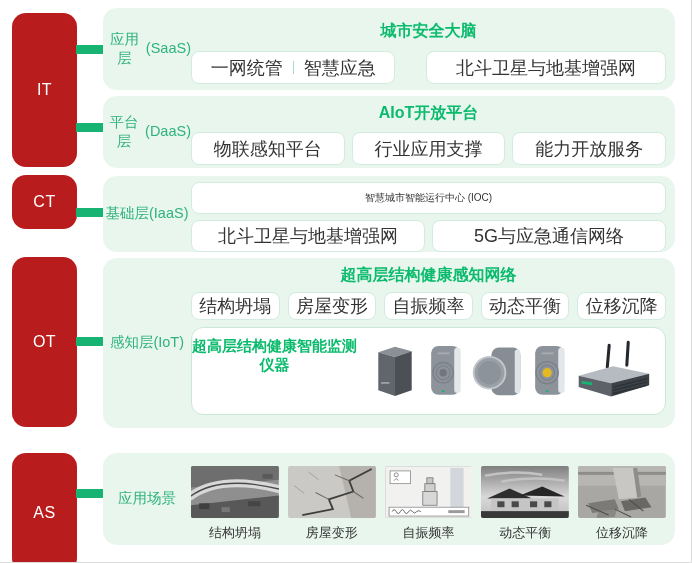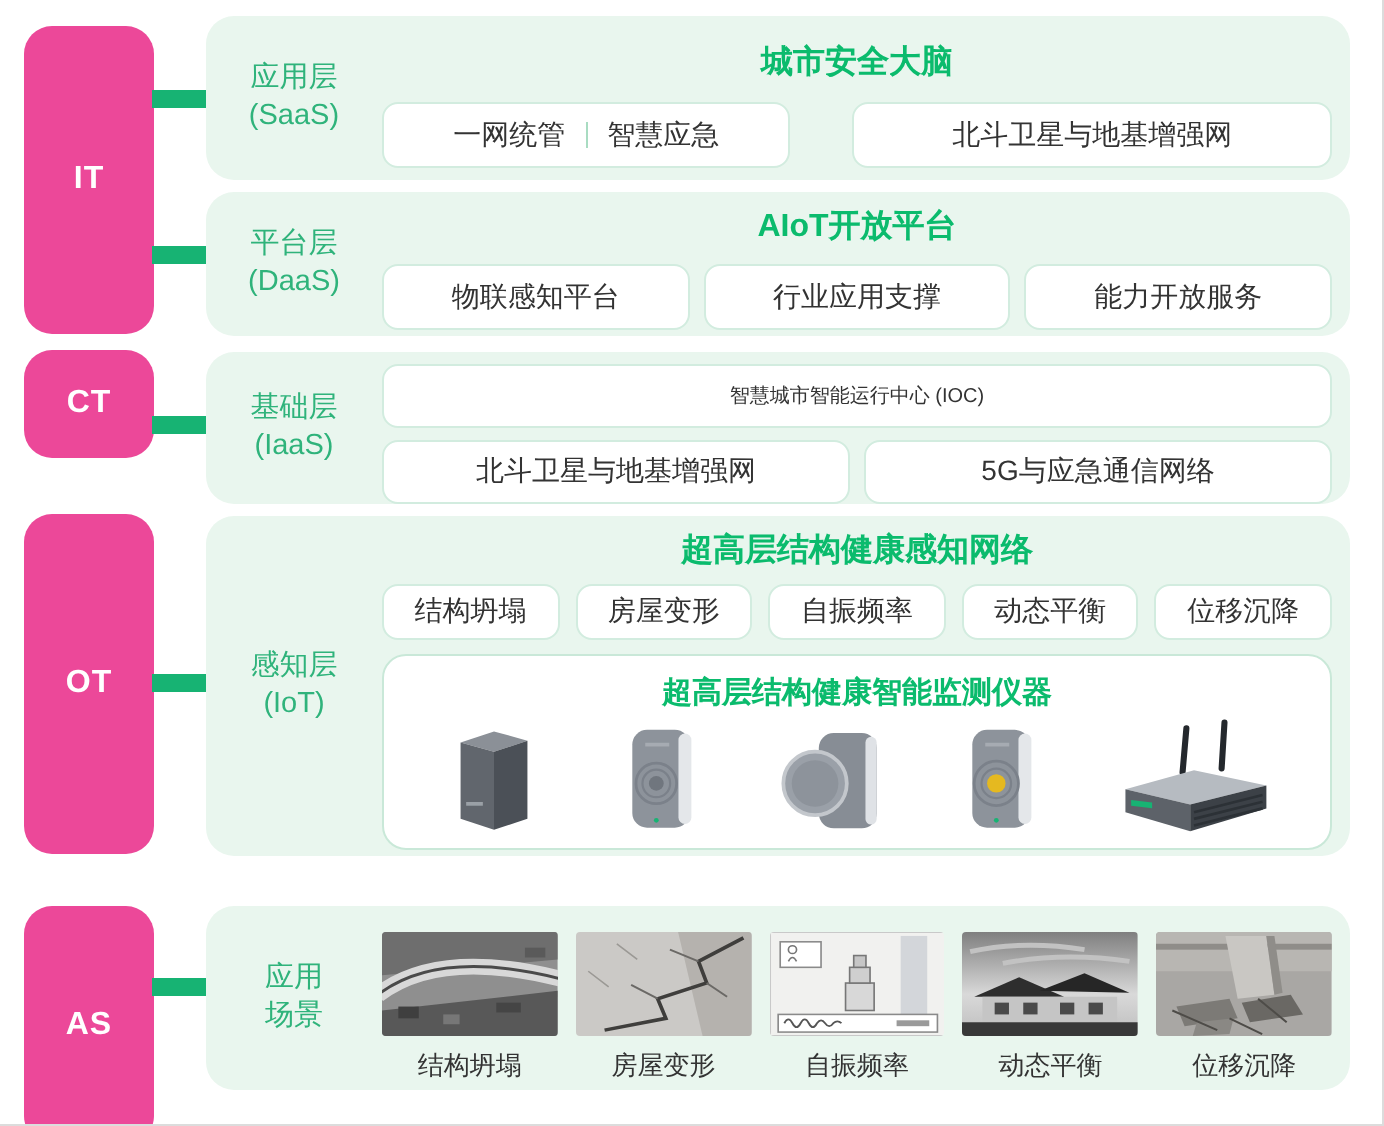--- a/index.html
+++ b/index.html
@@ -4,48 +4,48 @@
 <style>
   html,body{margin:0;padding:0;background:#ffffff;}
   .canvas{
     position:relative;width:692px;height:563px;background:#ffffff;
     border-right:1px solid #dcdcdc;border-bottom:1px solid #dcdcdc;
     font-family:"Liberation Sans","DejaVu Sans",sans-serif;
     overflow:hidden;box-sizing:border-box;
   }
   
   .rail-block{
-    position:absolute;left:12px;width:65px;background:#ec4899;border-radius:14px;
-    color:#ffffff;font-weight:bold;font-size:16px;letter-spacing:.5px;
+    position:absolute;left:12px;width:65px;background:#b91c1c;border-radius:14px;
+    color:#ffffff;font-weight:normal;font-size:16px;letter-spacing:.5px;
     display:flex;align-items:center;justify-content:center;
   }
   .blk-it{top:13px;height:154px;}
   .blk-ct{top:175px;height:54px;}
   .blk-ot{top:257px;height:170px;}
   .blk-as{top:453px;height:119px;}
   .connector{position:absolute;left:76px;width:28px;height:9px;background:#17b373;}
   .cn1{top:45px;}.cn2{top:123px;}.cn3{top:208px;}.cn4{top:337px;}.cn5{top:489px;}
   
   .row{position:absolute;left:103px;width:572px;background:#e9f6ee;border-radius:14px;}
   .r1{top:8px;height:82px;}
   .r2{top:96px;height:72px;}
   .r3{top:176px;height:76px;}
   .r4{top:258px;height:170px;}
   .r5{top:453px;height:92px;}
   .row-label{
     position:absolute;left:0;top:0;bottom:0;width:88px;
-    display:flex;flex-direction:column;align-items:center;justify-content:center;
+    display:flex;flex-direction:row;align-items:center;justify-content:center;
     color:#2fb37b;font-size:14.5px;line-height:1.32;text-align:center;
   }
   .row-body{margin-left:88px;margin-right:9px;height:100%;display:flex;flex-direction:column;box-sizing:border-box;}
   .row-title{text-align:center;color:#0bbb6d;font-weight:bold;font-size:16px;}
   .pill{
     background:#ffffff;border:1px solid #d2ecdf;border-radius:8px;
     display:flex;align-items:center;justify-content:center;
-    font-size:14px;color:#333333;box-sizing:border-box;white-space:nowrap;
+    font-size:18px;color:#333333;box-sizing:border-box;white-space:nowrap;
   }
   .divider{display:inline-block;width:1px;height:13px;background:#a9dcc2;margin:0 10px;}
   
   .r1 .row-body{padding-top:13px;}
   .r1 .pill-row{display:flex;justify-content:space-between;margin-top:9px;}
   .r1 .pill{height:33px;}
   .pill-w43{width:43%;}
   .pill-w50{width:50.5%;}
   
   .r2 .row-body{padding-top:7px;}
@@ -56,21 +56,21 @@
   .r3 .pill-wide{height:30px;font-size:10px;}
   .r3 .pill-row{display:flex;gap:7px;margin-top:6px;}
   .r3 .pill{flex:1;}
   .r3 .pill-row .pill{height:32px;}
   
   .r4 .row-body{padding-top:7px;}
   .r4 .pill-row{display:flex;gap:8px;margin-top:6px;}
   .r4 .pill{height:28px;flex:1;}
   .device-panel{
     flex:1;margin-top:7px;margin-bottom:13px;background:#ffffff;
-    border:1px solid #c9e8d8;border-radius:12px;display:flex;flex-direction:column;
+    border:1px solid #c9e8d8;border-radius:12px;display:flex;flex-direction:row;
   }
   .panel-title{margin-top:9px;text-align:center;color:#0bbb6d;font-weight:bold;font-size:15px;}
   .device-strip{flex:1;display:flex;align-items:center;justify-content:space-around;padding:2px 12px 6px;}
   .device{display:flex;align-items:flex-end;}
   
   .r5 .row-body{padding-top:13px;}
   .scene-row{display:flex;gap:9px;}
   .scene{flex:1;display:flex;flex-direction:column;align-items:center;min-width:0;}
   .scene svg{width:100%;height:52px;border-radius:2px;display:block;}
   .scene-caption{margin-top:6px;font-size:13px;color:#333333;}

